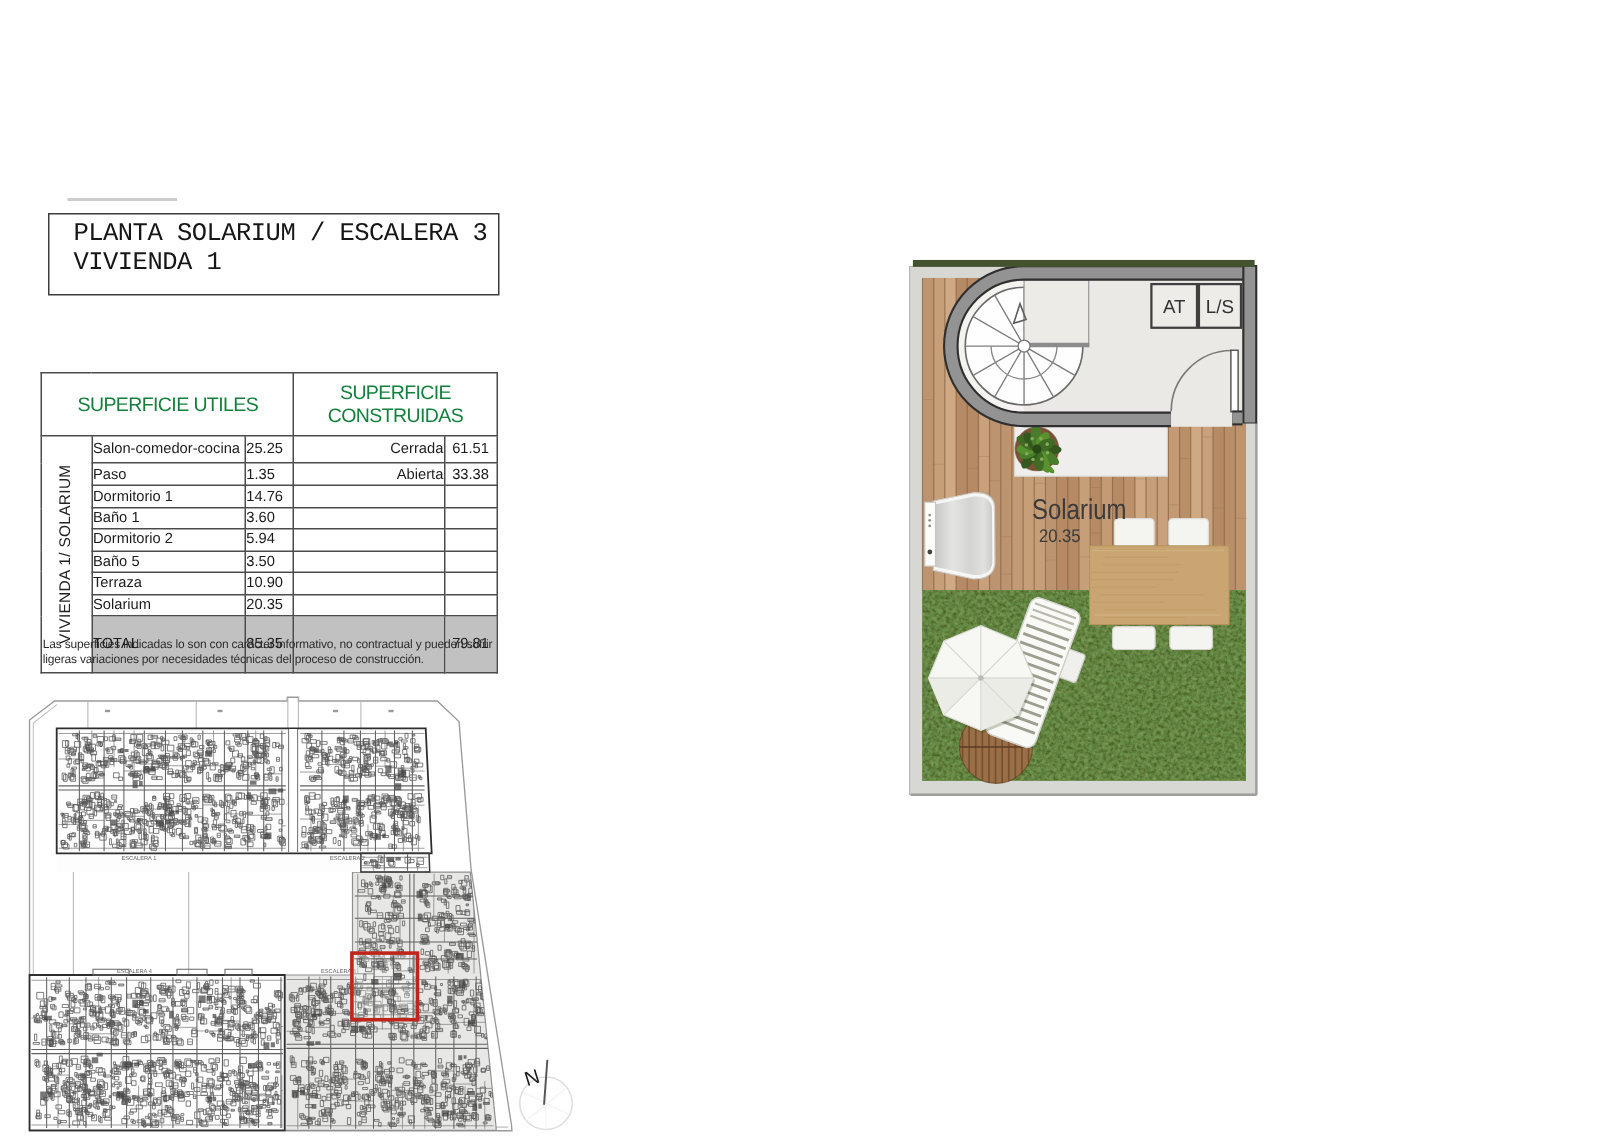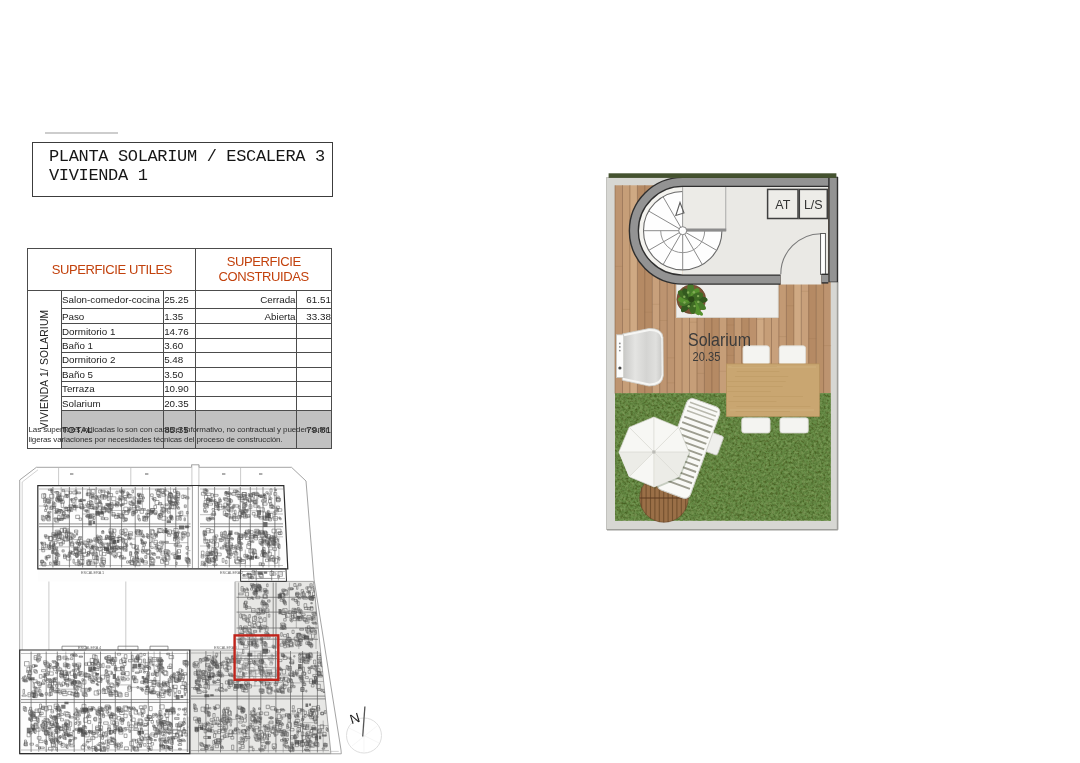--- a/index.html
+++ b/index.html
@@ -4,29 +4,29 @@
 html,body{margin:0;padding:0;background:#ffffff;width:1080px;height:763px;overflow:hidden;
 font-family:"Liberation Sans", sans-serif;-webkit-font-smoothing:antialiased;}
 #page{position:relative;width:1080px;height:763px;}
 #gfx{position:absolute;left:0;top:0;}
 #titlebox{position:absolute;left:31.5px;top:142px;width:283px;height:48.5px;border:1.6px solid #3c3c3c;
 padding:4px 0 0 16.5px;font-size:17px;letter-spacing:-0.35px;line-height:19px;color:#161616;white-space:nowrap;font-family:Liberation Mono, monospace;}
 #faint{position:absolute;left:45px;top:132px;width:73px;height:1.6px;background:#cdcdcd;}
 #tbl{position:absolute;left:27.3px;top:247.9px;}
 #tbl table{border-collapse:collapse;table-layout:fixed;border:1.7px solid #2e2e2e;}
 #tbl td{border:1px solid #4c4c4c;padding:0;font-size:9.8px;color:#1c1c1c;overflow:hidden;white-space:nowrap;}
-#hdr td{height:41px;text-align:center;font-size:13px;letter-spacing:-0.4px;color:#c2410c;}
+#hdr td{height:41px;text-align:center;font-size:13px;letter-spacing:-0.4px;color:#15803d;}
 td.h2{line-height:15px;}
 td.vert{position:relative;}
 .vt{position:absolute;left:0;top:0;width:100%;height:100%;display:flex;align-items:center;justify-content:center;
 writing-mode:vertical-rl;transform:rotate(180deg);font-size:10.3px;color:#222;letter-spacing:0.2px;}
 td.nm{padding-left:3.5px;}
 td.vl{padding-right:4.5px;}
 td.rl{text-align:right;padding-right:4.5px;margin-top:20px;}
-td.rv{text-align:right;padding-right:4.5px;}
+td.rv{text-align:center;padding-right:4.5px;}
 tr.tot td.to{background:#c1c1c1;font-size:10.8px;}
 #disc{position:absolute;left:28.5px;top:425px;font-size:8px;letter-spacing:-0.12px;line-height:9.8px;color:#2e2e2e;white-space:nowrap;}
 </style></head>
 <body>
 <div id="page">
 <svg id="gfx" width="1080" height="763" viewBox="0 0 1080 763">
 <defs>
 <filter id="grassn" x="0" y="0" width="100%" height="100%">
 <feTurbulence type="fractalNoise" baseFrequency="0.42" numOctaves="3" seed="7" result="n"></feTurbulence>
 <feColorMatrix in="n" type="matrix" values="0 0 0 0 0.13  0 0 0 0 0.26  0 0 0 0 0.06  2.4 0 0 0 -0.58" result="dark"></feColorMatrix>
@@ -293,21 +293,21 @@
             <td class="rv"></td>
           </tr>
           <tr style="height:13.6px">
             <td class="nm">Baño 1</td>
             <td class="vl">3.60</td>
             <td class="rl"></td>
             <td class="rv"></td>
           </tr>
           <tr style="height:15.1px">
             <td class="nm">Dormitorio 2</td>
-            <td class="vl">5.48</td>
+            <td class="vl">5.94</td>
             <td class="rl"></td>
             <td class="rv"></td>
           </tr>
           <tr style="height:14.0px">
             <td class="nm">Baño 5</td>
             <td class="vl">3.50</td>
             <td class="rl"></td>
             <td class="rv"></td>
           </tr>
           <tr style="height:14.6px">

